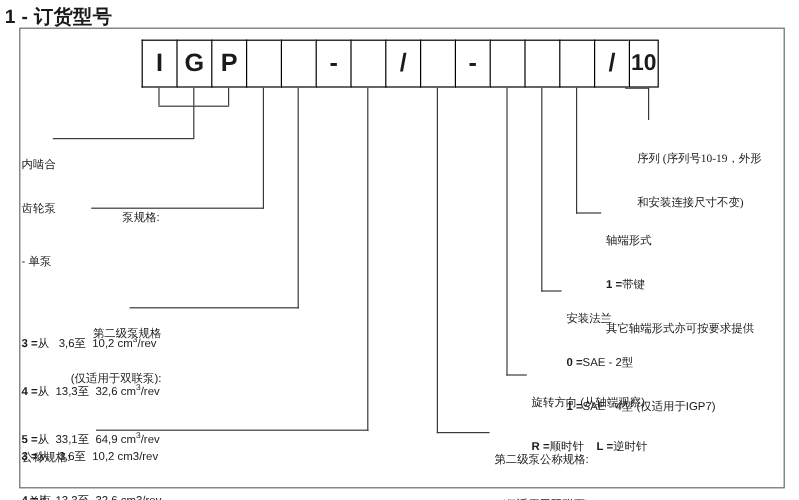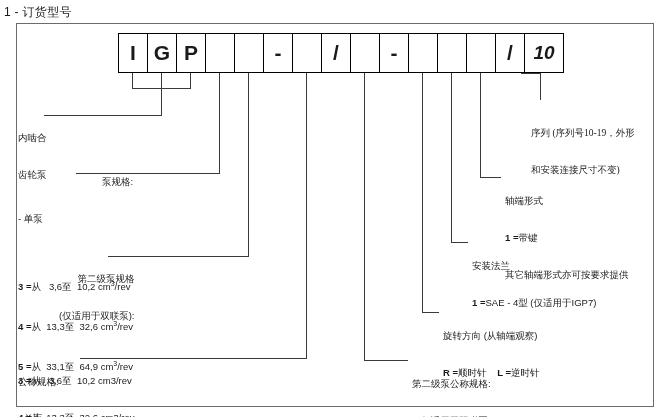--- a/index.html
+++ b/index.html
@@ -8,21 +8,21 @@
     background:#ffffff;
     font-family:"Liberation Sans","DejaVu Sans",sans-serif;
     color:#1a1a1a;
     position:relative;
     overflow:hidden;
   }
   #stage{position:relative;width:666px;height:417px;}
 
   .title{
     position:absolute;left:4px;top:4px;
-    font-size:12px;font-weight:normal;letter-spacing:.3px;
+    font-size:16px;font-weight:bold;letter-spacing:.3px;
     white-space:nowrap;
   }
 
   .frame{
     position:absolute;left:16px;top:23px;
     width:638px;height:384px;
     border:1.5px solid #6b6b6b;
     box-sizing:border-box;
   }
 
@@ -36,21 +36,21 @@
     width:29px;height:40px;
     border:1.5px solid #000;
     border-right-width:0;
     box-sizing:border-box;
     display:flex;align-items:center;justify-content:center;
     font-size:21px;font-weight:bold;
     background:#fff;
     font-family:"Liberation Sans","DejaVu Sans",sans-serif;
   }
   .cell.last{border-right-width:1.5px;}
-  .cell.wide{width:40px;font-size:19px;font-style:italic;}
+  .cell.wide{width:25px;font-size:19px;}
 
   
   .vline{position:absolute;width:1.4px;background:#3a3a3a;}
   .hline{position:absolute;height:1.4px;background:#3a3a3a;}
 
   
   .txt{position:absolute;font-size:9.5px;line-height:12.2px;white-space:pre;}
   .txt b{font-weight:bold;}
   .hd{font-weight:normal;text-align:right;}
   .mono-row{font-size:9.5px;line-height:12.4px;white-space:pre;}
@@ -155,20 +155,21 @@
     
   </div>
 
   <div class="txt" style="left:443px;top:306px;">
     <div>旋转方向 (从轴端观察)</div>
     <div><b>R =</b><span>顺时针</span><span>&nbsp;&nbsp;&nbsp;&nbsp;</span><b>L =</b><span>逆时针</span></div>
   </div>
 
   <div class="txt" style="left:472px;top:236px;">
     <div>安装法兰</div>
+    <div><b>0 =</b><span>SAE - 2型</span></div>
     <div><b>1 =</b><span>SAE - 4型 (仅适用于IGP7)</span></div>
   </div>
 
   <div class="txt" style="left:505px;top:171px;">
     <div>轴端形式</div>
     <div><b>1 =</b><span>带键</span></div>
     <div>其它轴端形式亦可按要求提供</div>
   </div>
 
   <div class="txt" style="left:531px;top:103px;font-family:Liberation Serif, serif;">

